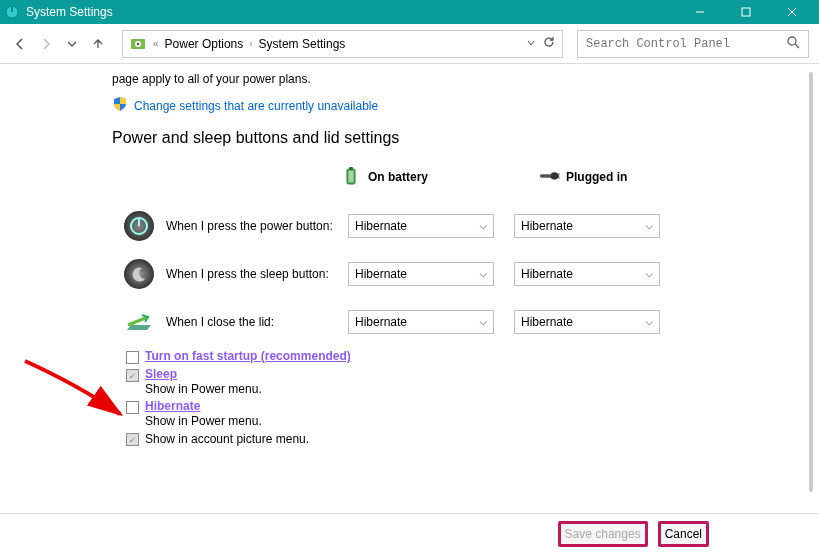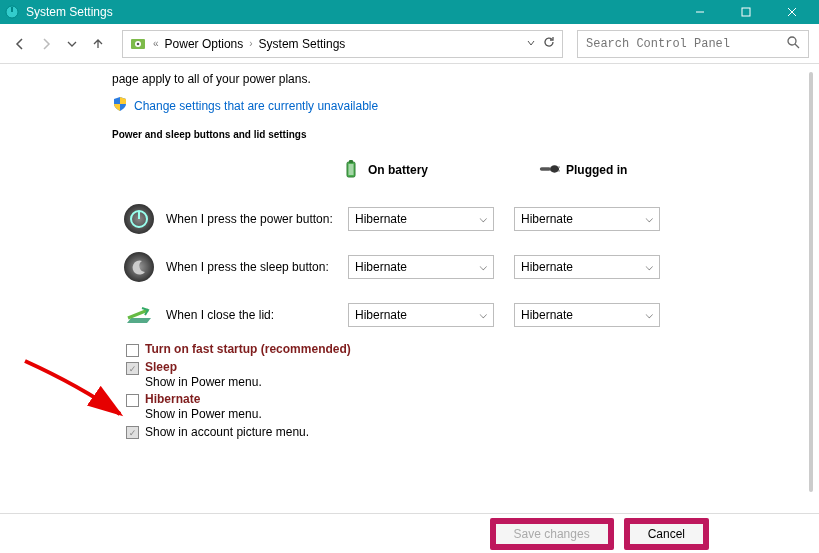--- a/index.html
+++ b/index.html
@@ -26,45 +26,45 @@
   .search-icon { color: #666; }
 
   .content-area { position: relative; height: calc(553px - 24px - 40px - 40px); overflow: hidden; }
   .scroll-ind { position: absolute; right: 6px; top: 8px; width: 4px; height: 420px; background: #ccc; border-radius: 2px; }
 
   .hint-row { margin: 8px 0 10px 112px; width: 580px; }
   .truncated { color: #000; font-size: 12px; }
   .shield-row { display: flex; align-items: center; gap: 6px; margin: 6px 0 14px 112px; }
   .shield-row .link { color: #0066cc; font-size: 12px; }
 
-  .section-heading { font-size: 10px; color: #000; margin: 10px 0 8px 112px; font-weight: bold; }
+  .section-heading { font-size: 16px; color: #000; margin: 10px 0 8px 112px; }
   .columns-row { display: flex; align-items: center; margin-left: 340px; height: 44px; gap: 110px; }
   .colhead { display: flex; align-items: center; gap: 6px; font-size: 12px; font-weight: bold; }
   .batt-icon svg, .plug-icon svg { width: 22px; height: 22px; }
 
   .opt-row { display: flex; align-items: center; margin: 6px 0 6px 122px; height: 42px; }
   .opt-row .opt-icon { width: 34px; height: 34px; margin-right: 10px; display: inline-flex; align-items: center; justify-content: center; }
   .opt-row .opt-label { width: 182px; font-size: 12px; }
   .selects { display: flex; gap: 20px; }
   .sel { width: 146px; height: 24px; border: 1px solid #bdbdbd; display: flex; align-items: center; padding: 0 6px; font-size: 12px; position: relative; background: #fff; }
   .sel .chev { margin-left: auto; color: #555; font-size: 10px; }
 
   .shutdown-heading { font-size: 12px; color: #000; margin: 16px 0 10px 112px; border-bottom: 1px solid #ddd; padding-bottom: 4px; width: 680px; }
   .chk-group { margin-left: 126px; width: 640px; }
   .chk-row { display: flex; align-items: flex-start; gap: 6px; margin-bottom: 3px; }
   .chk { width: 13px; height: 13px; border: 1px solid #888; background: #fff; flex-shrink: 0; margin-top: 2px; display: inline-flex; align-items: center; justify-content: center; }
   .chk.checked-dim { background: #e0e0e0; }
   .chk.checked-dim::after { content: "✓"; font-size: 9px; color: #888; }
   .chk-body { font-size: 12px; }
-  .chk-title { font-weight: 600; color: #7f1d1d; }
+  .chk-title { font-weight: 600; color: #8b5cf6; text-decoration: underline; }
   .chk-desc { color: #000; margin-top: 1px; }
   .lm { color: #0066cc; text-decoration: underline; }
 
   .footer { position: absolute; bottom: 0; left: 0; right: 0; height: 40px; border-top: 1px solid #ddd; display: flex; align-items: center; justify-content: flex-end; padding-right: 110px; gap: 10px; background: #fff; }
-  .btn { border: 6px solid #be185d; background: #f5f5f5; font-size: 12px; padding: 3px 18px; border-radius: 2px; }
+  .btn { border: 3px solid #be185d; background: #f5f5f5; font-size: 12px; padding: 3px 4px; border-radius: 2px; }
   .btn.disabled { color: #aaa; }
 
   .annot-arrow { position: absolute; left: 20px; top: 292px; pointer-events: none; }
 </style>
 </head>
 <body>
 
 <div class="titlebar">
   <span class="app-icon">
     <svg viewBox="0 0 16 16">

